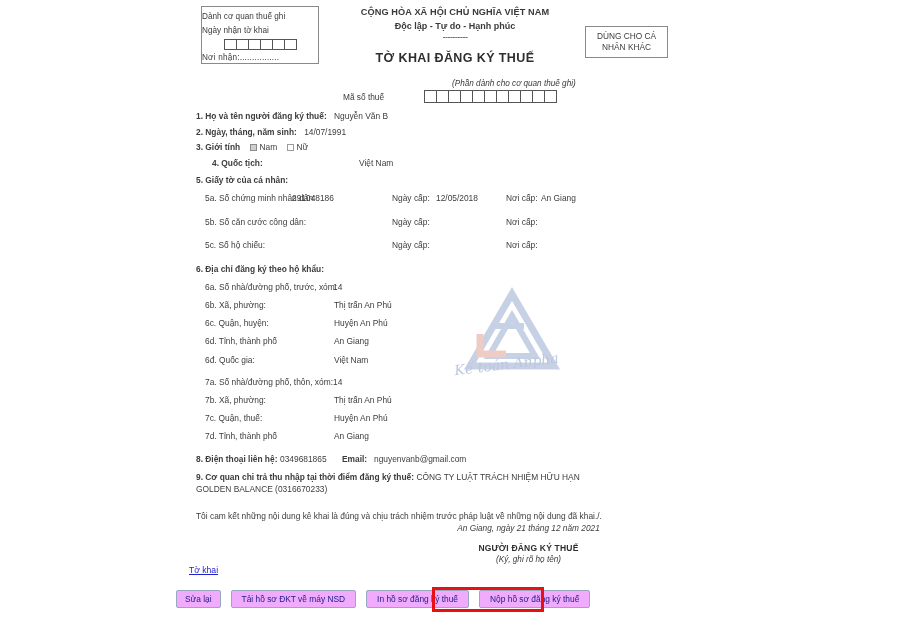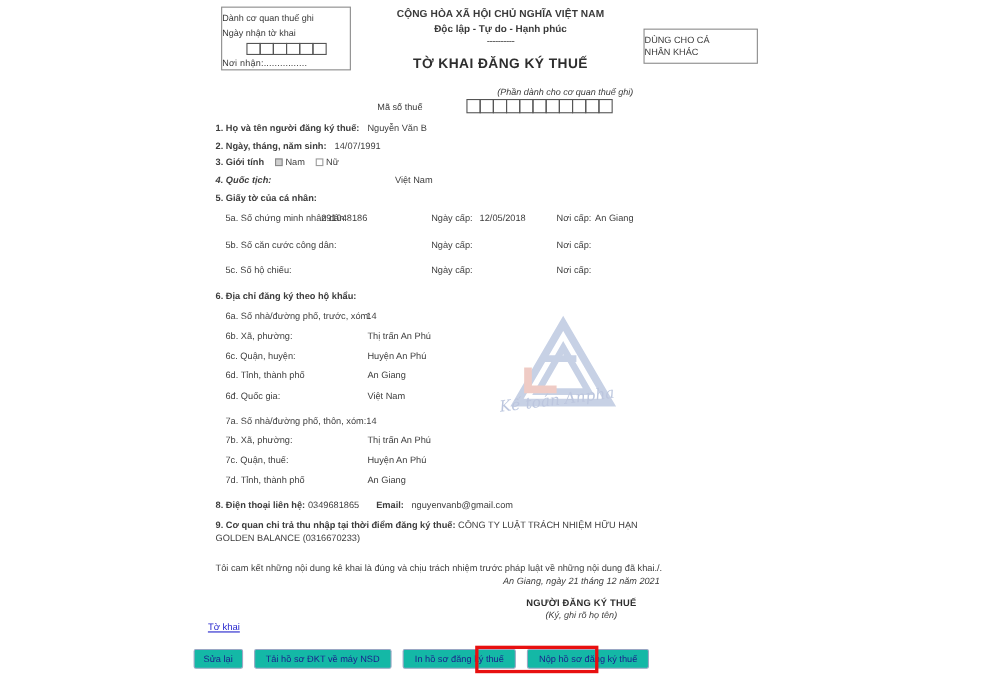--- a/index.html
+++ b/index.html
@@ -100,27 +100,27 @@
     font-weight: bold;
     color: #2e2e2e;
     margin-top: 9px;
     letter-spacing: 0.4px;
   }
 
   .other-person-box {
     position: absolute;
     left: 585px;
     top: 26px;
-    width: 104px;
+    width: 83px;
     height: 32px;
     border: 1px solid #8a8a8a;
     box-sizing: border-box;
     display: flex;
     flex-direction: column;
-    align-items: flex-start;
+    align-items: center;
     justify-content: center;
     font-size: 8.3px;
     color: #3a3a3a;
     line-height: 1.35;
     text-align: center;
   }
 
   
   .mst-row {
     position: absolute;
@@ -172,21 +172,21 @@
     line-height: 1.0;
     margin-bottom: 7.2px;
     white-space: nowrap;
   }
   .bold { font-weight: bold; }
   .lbl { display: inline-block; text-align: center; }
   .val { display: inline-block; }
 
   
   .col-row { position: relative; height: 10px; }
-  .col-row .lbl { position: absolute; left: 0; top: 0; font-style: italic; }
+  .col-row .lbl { position: absolute; left: 16px; top: 0; }
   .col-row .val { position: absolute; left: 163px; top: 0; }
 
   
   .doc-row { position: relative; height: 10px; margin-bottom: 13.5px; }
   .doc-row .c1 { position: absolute; left: 9px;   top: 0; }
   .doc-row .c1v { position: absolute; left: 96px; top: 0; }
   .doc-row .c2 { position: absolute; left: 196px; top: 0; }
   .doc-row .c2v { position: absolute; left: 240px; top: 0; }
   .doc-row .c3 { position: absolute; left: 310px; top: 0; }
   .doc-row .c3v { position: absolute; left: 345px; top: 0; }
@@ -293,21 +293,21 @@
     left: 176px;
     top: 590px;
     display: flex;
     align-items: center;
     gap: 10px;
   }
   .ubtn {
     font-family: "Liberation Sans", sans-serif;
     font-size: 8.4px;
     color: #1c1c8c;
-    background: #14b8a6;
+    background: #f0abfc;
     border: 1px solid #9aa7c4;
     border-radius: 2px;
     padding: 4px 8px;
     line-height: 1;
     cursor: pointer;
     white-space: nowrap;
   }
   .ubtn.wide { padding: 4px 10px; }
 
   .highlight-ring {

